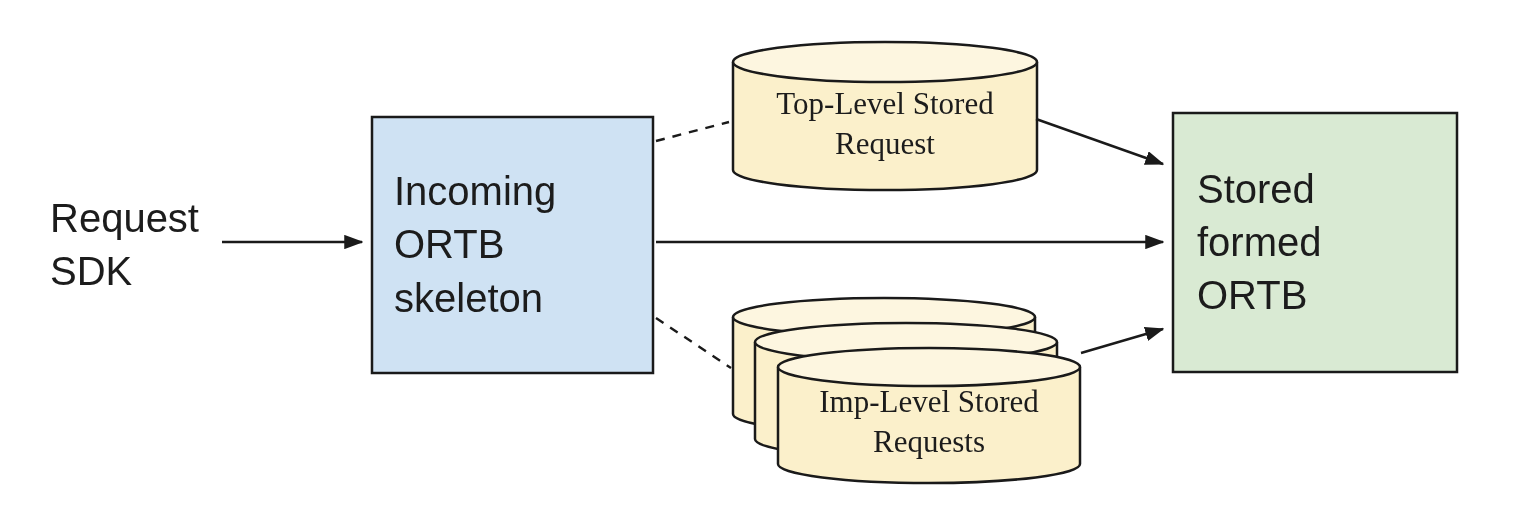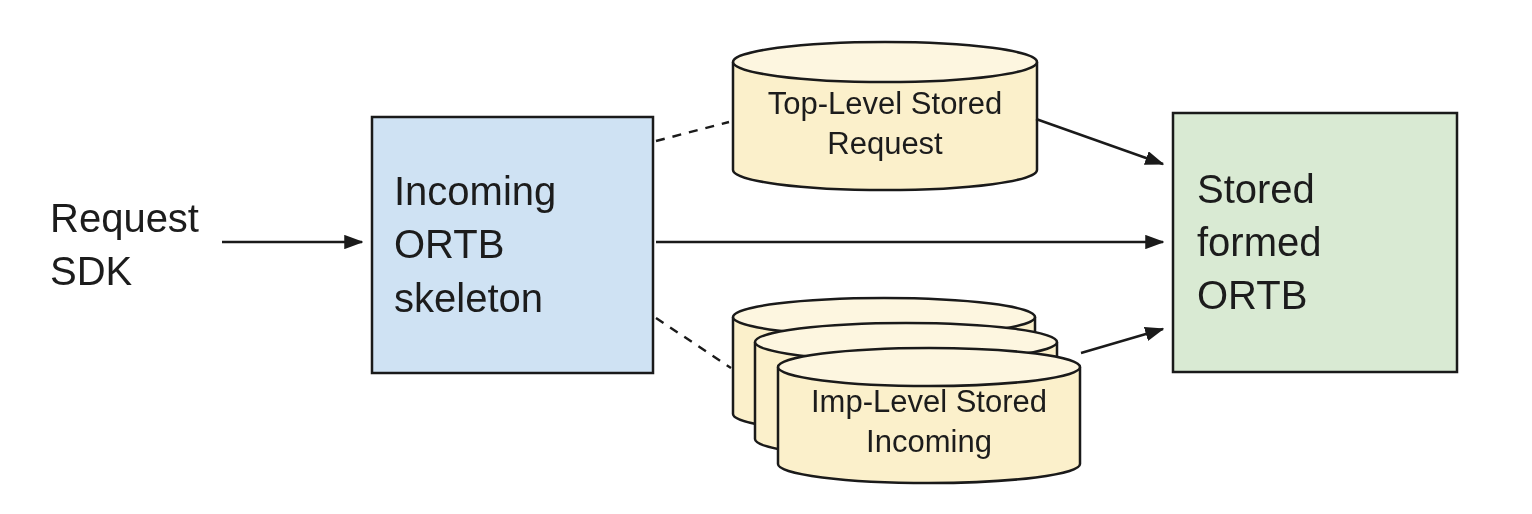--- a/index.html
+++ b/index.html
@@ -35,20 +35,21 @@
     text-align: center;
   }
   .vcenter {
     display: flex;
     align-items: center;
   }
   .hvcenter {
     display: flex;
     align-items: center;
     justify-content: center;
+    font-family: Liberation Serif, serif;
   }
 </style>
 </head>
 <body>
 
 <div class="canvas">
 
   <svg width="1532" height="514" viewBox="0 0 1532 514">
     <defs>
       <marker id="arrowhead" markerWidth="8" markerHeight="6" refX="7.4" refY="3" orient="auto" markerUnits="strokeWidth">
@@ -93,19 +94,19 @@
 SDK</div>
 
   <div class="label label-big vcenter" style="left:394px; top:117px; width:240px; height:256px;">Incoming
 ORTB
 skeleton</div>
 
   <div class="label label-cyl hvcenter" style="left:733px; top:46px; width:304px; height:144px; padding-top:12px; box-sizing:border-box;">Top-Level Stored
 Request</div>
 
   <div class="label label-cyl hvcenter" style="left:778px; top:348px; width:302px; height:137px; padding-top:10px; box-sizing:border-box;">Imp-Level Stored
-Incoming</div>
+Requests</div>
 
   <div class="label label-big vcenter" style="left:1197px; top:113px; width:240px; height:259px;">Stored
 formed
 ORTB</div>
 
 </div>
 
 </body></html>

